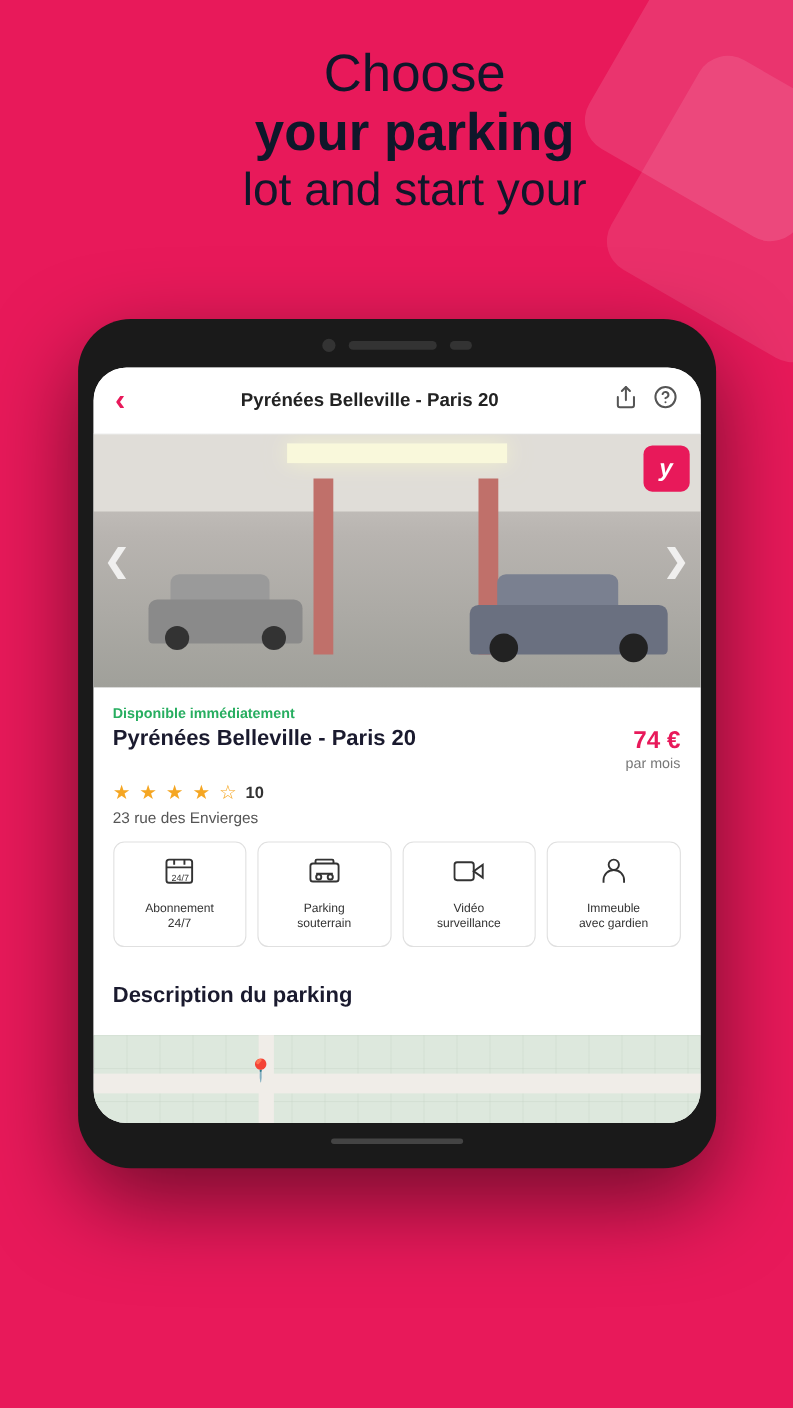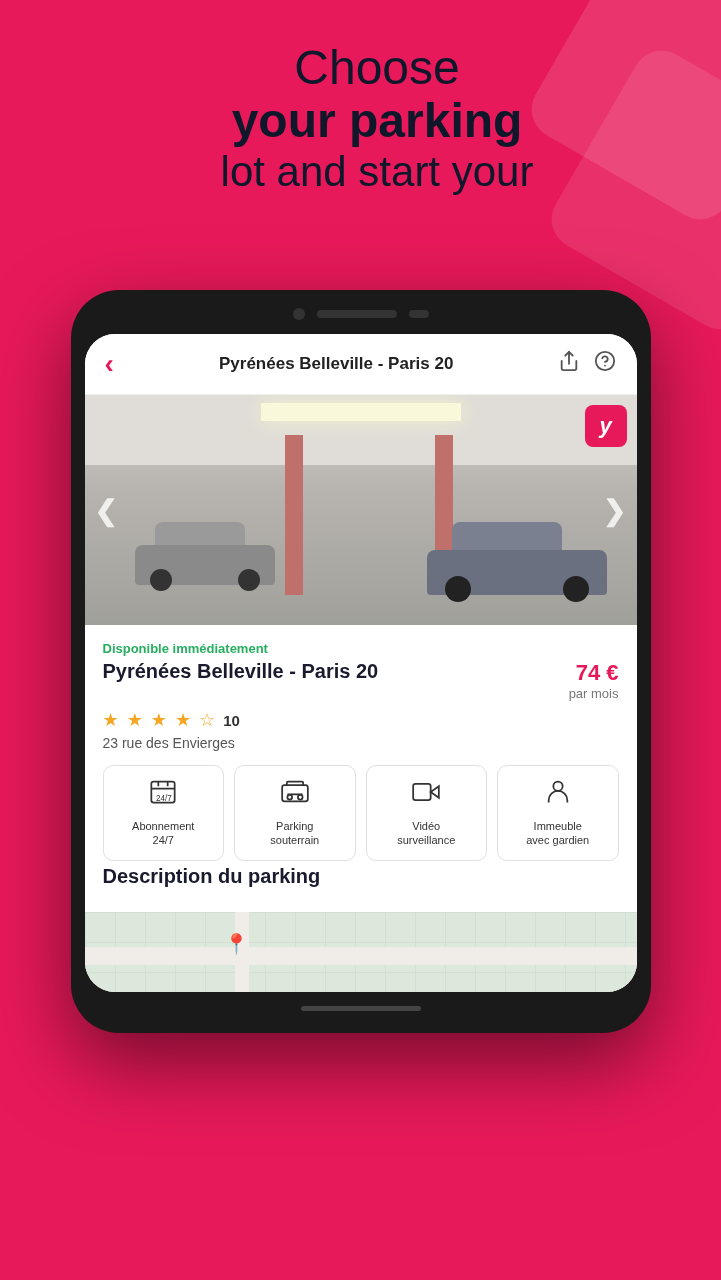--- a/index.html
+++ b/index.html
@@ -374,21 +374,21 @@
     .parking-address {
       font-size: 14px;
       color: #555;
       margin-bottom: 14px;
     }
 
     
     .features-row {
       display: flex;
       gap: 10px;
-      margin-bottom: 4px;
+      margin-bottom: 33px;
     }
     .feature-item {
       flex: 1;
       border: 1px solid #e0e0e0;
       border-radius: 10px;
       padding: 12px 6px;
       display: flex;
       flex-direction: column;
       align-items: center;
       gap: 6px;

